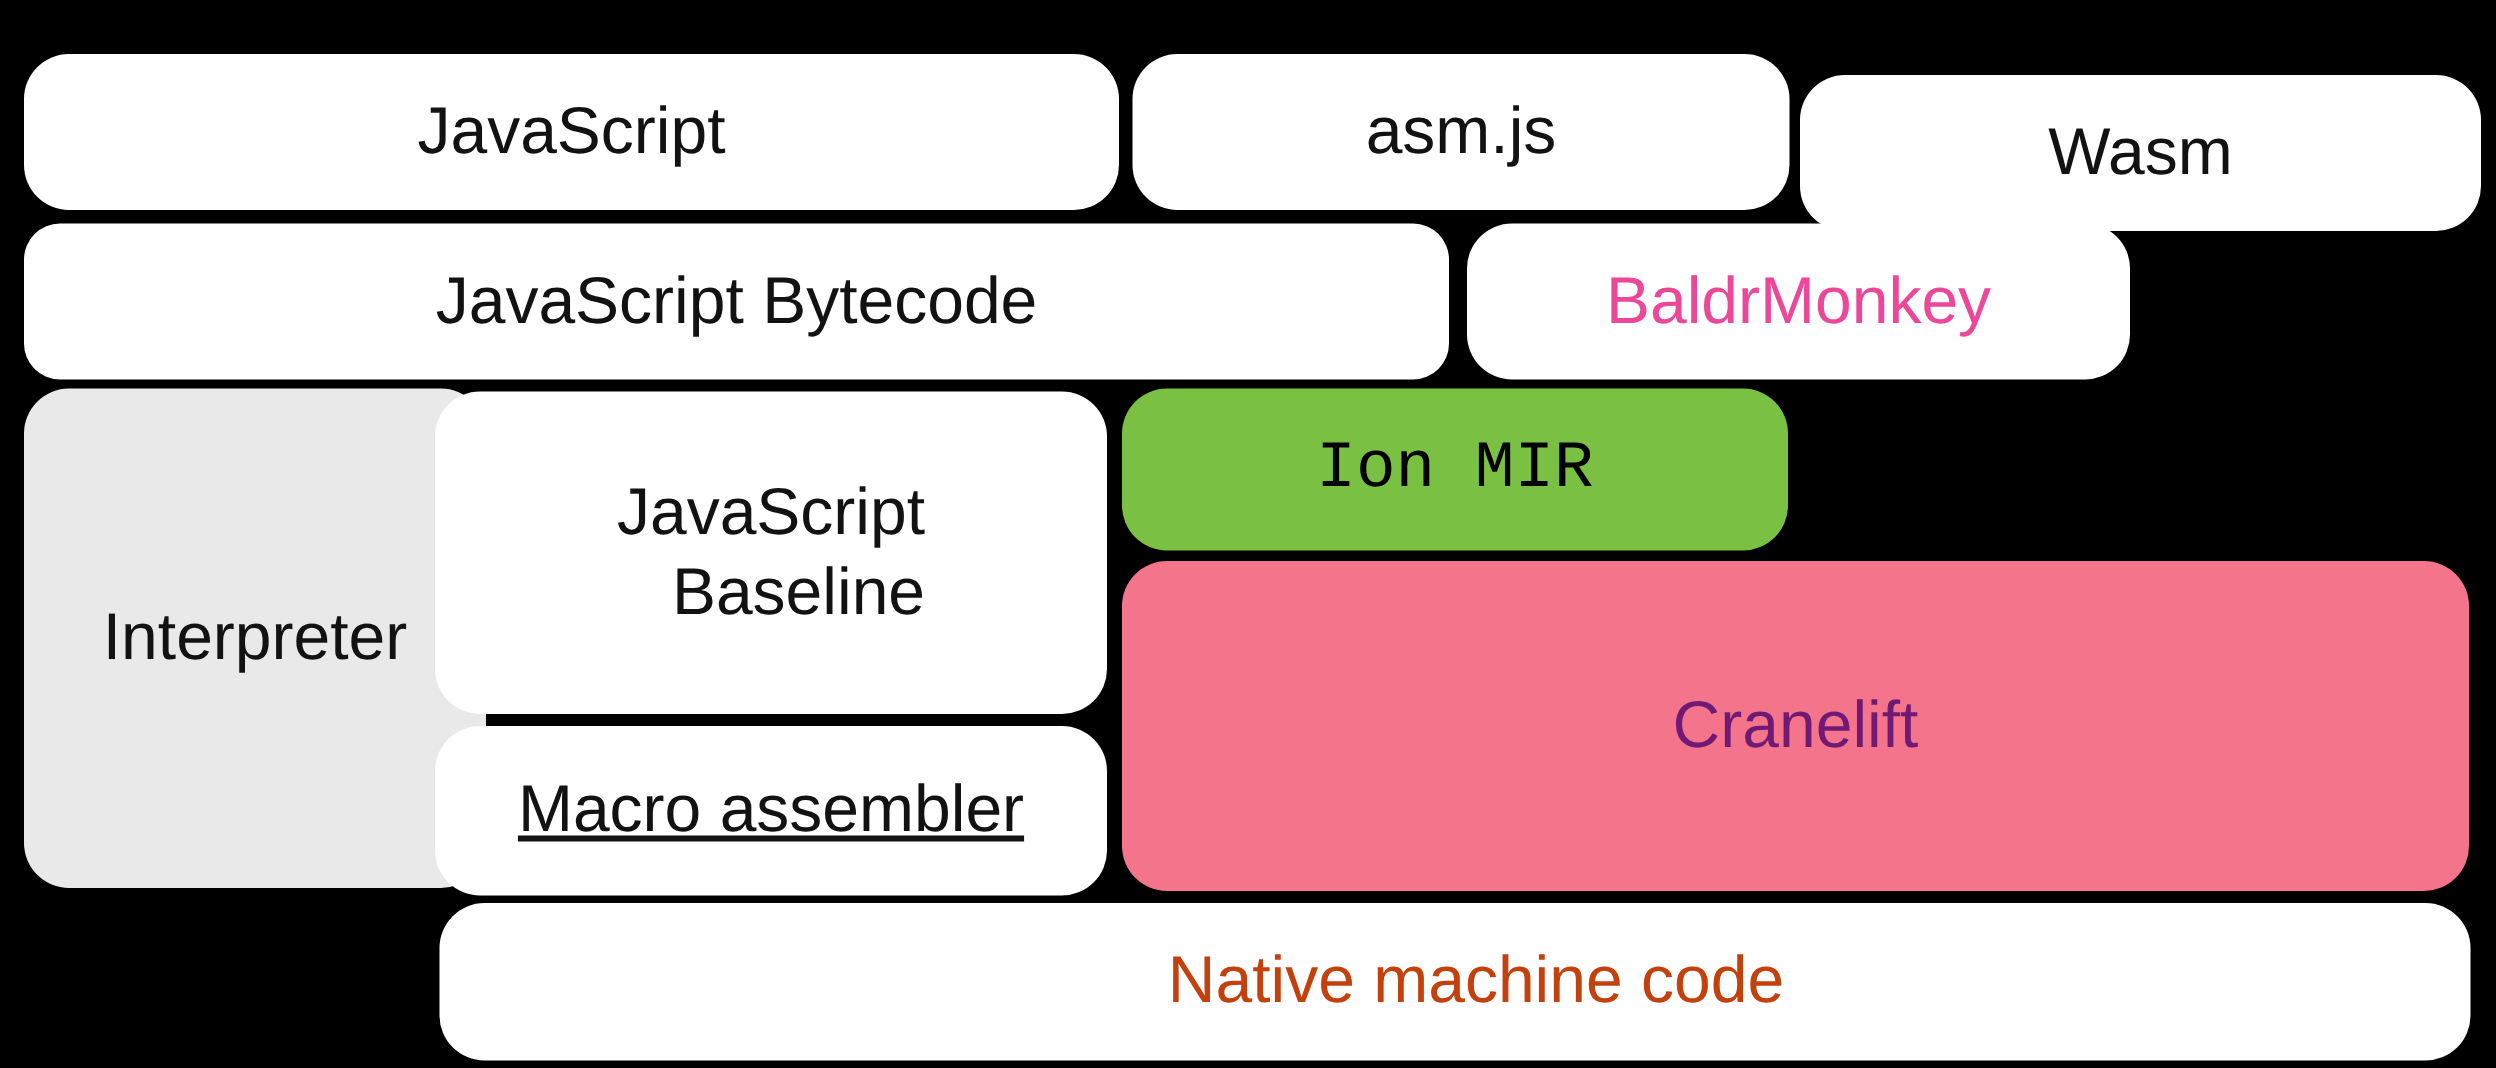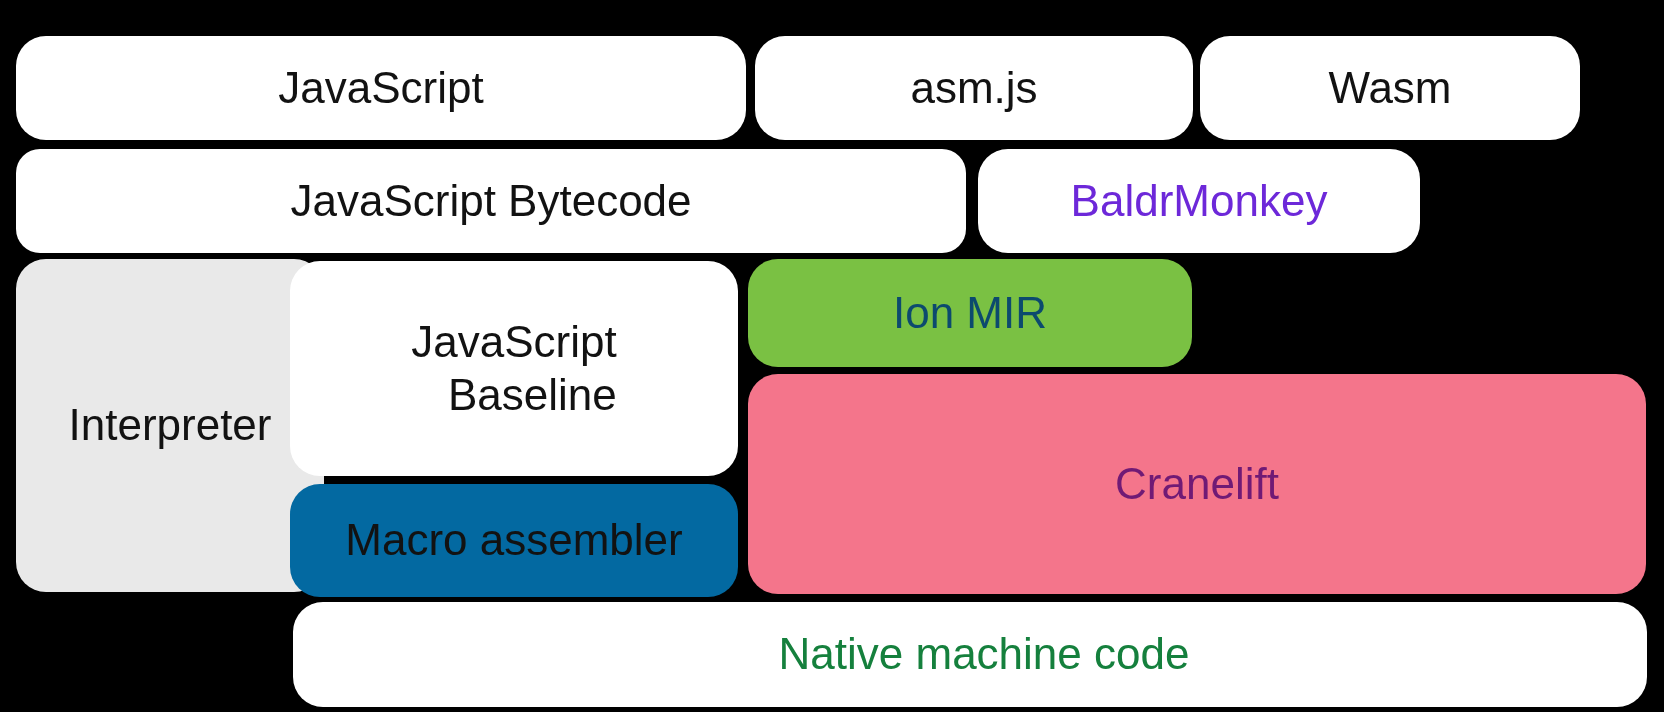--- a/index.html
+++ b/index.html
@@ -25,21 +25,21 @@
     font-size: 44px;
     line-height: 1.2;
     color: #121212;
     white-space: pre-line;
     box-sizing: border-box;
     margin-top: 24px;
   }
   
   .pos-javascript   { left: 16px;   top: 12px;  width: 730px;  height: 104px; }
   .pos-asmjs        { left: 755px;  top: 12px;  width: 438px;  height: 104px; }
-  .pos-wasm         { left: 1200px; top: 12px;  width: 380px;  height: 104px; }
+  .pos-wasm         { left: 1200px; top: 26px;  width: 454px;  height: 104px; }
   
   .pos-bytecode     { left: 16px;   top: 125px; width: 950px;  height: 104px; }
   .pos-baldrmonkey  { left: 978px;  top: 125px; width: 442px;  height: 104px; }
   
   .pos-interpreter  { left: 16px;   top: 235px; width: 308px;  height: 333px; }
   .pos-baseline     { left: 290px;  top: 237px; width: 448px;  height: 215px; }
   .pos-ionmir       { left: 748px;  top: 235px; width: 444px;  height: 108px; }
   .pos-cranelift    { left: 748px;  top: 350px; width: 898px;  height: 220px; }
   .pos-macro        { left: 290px;  top: 460px; width: 448px;  height: 113px; }
   
@@ -51,28 +51,28 @@
 <div class="canvas" style="background-color: rgb(0, 0, 0);">
 
   <div class="node pos-javascript" style="background-color: rgb(255, 255, 255); color: rgb(18, 18, 18);">JavaScript</div>
 
   <div class="node pos-asmjs" style="background-color: rgb(255, 255, 255); color: rgb(18, 18, 18);">asm.js</div>
 
   <div class="node pos-wasm" style="background-color: rgb(255, 255, 255); color: rgb(18, 18, 18);">Wasm</div>
 
   <div class="node pos-bytecode" style="background-color: rgb(255, 255, 255); color: rgb(18, 18, 18); border-radius: 24px;">JavaScript Bytecode</div>
 
-  <div class="node pos-baldrmonkey" style="background-color: rgb(255, 255, 255); color: #6d28d9;">BaldrMonkey</div>
+  <div class="node pos-baldrmonkey" style="background-color: rgb(255, 255, 255); color: #ec4899;">BaldrMonkey</div>
 
   <div class="node pos-interpreter" style="background-color: rgb(233, 233, 233); color: rgb(18, 18, 18);">Interpreter</div>
 
   <div class="node pos-baseline" style="background-color: rgb(255, 255, 255); color: rgb(18, 18, 18);">JavaScript
 Baseline</div>
 
-  <div class="node pos-ionmir" style="background-color: rgb(122, 193, 67); color: #0c4a6e;">Ion MIR</div>
+  <div class="node pos-ionmir" style="background-color: rgb(122, 193, 67); color: #000000; font-family: Liberation Mono, monospace;">Ion MIR</div>
 
   <div class="node pos-cranelift" style="background-color: rgb(244, 117, 139); color: #701a75;">Cranelift</div>
 
-  <div class="node pos-macro" style="background-color: #0369a1; color: rgb(18, 18, 18);">Macro assembler</div>
+  <div class="node pos-macro" style="background-color: #ffffff; color: rgb(18, 18, 18); text-decoration: underline;">Macro assembler</div>
 
-  <div class="node pos-native" style="background-color: rgb(255, 255, 255); color: #15803d; padding-left: 28px;">Native machine code</div>
+  <div class="node pos-native" style="background-color: rgb(255, 255, 255); color: #c2410c; padding-left: 28px;">Native machine code</div>
 
 </div>
 
 </body></html>

